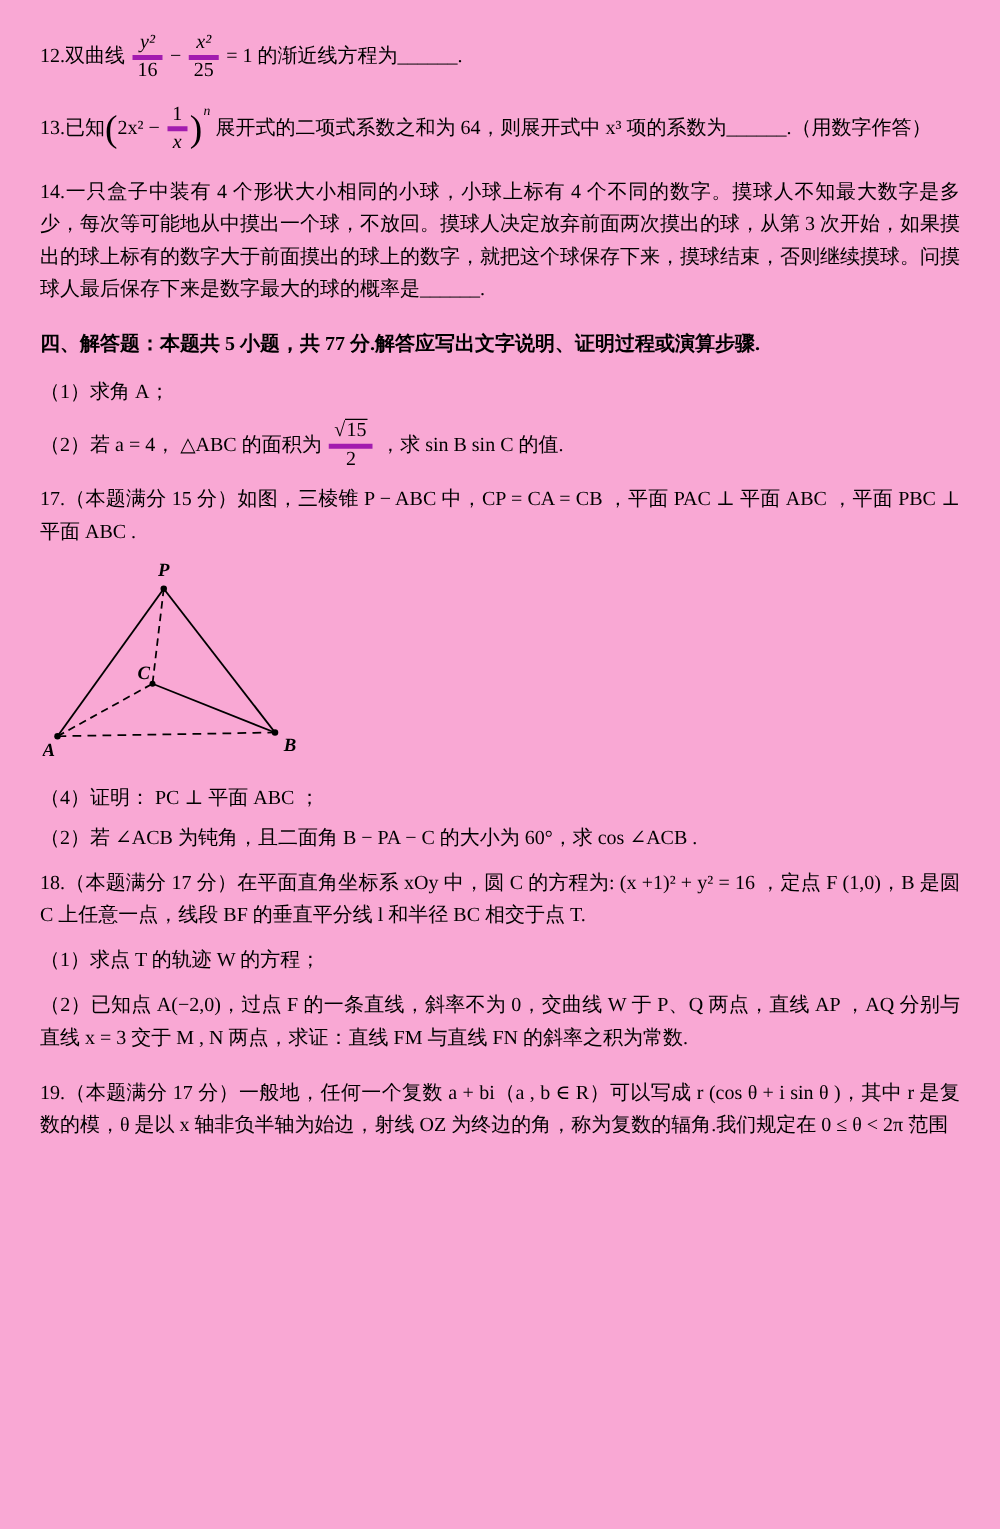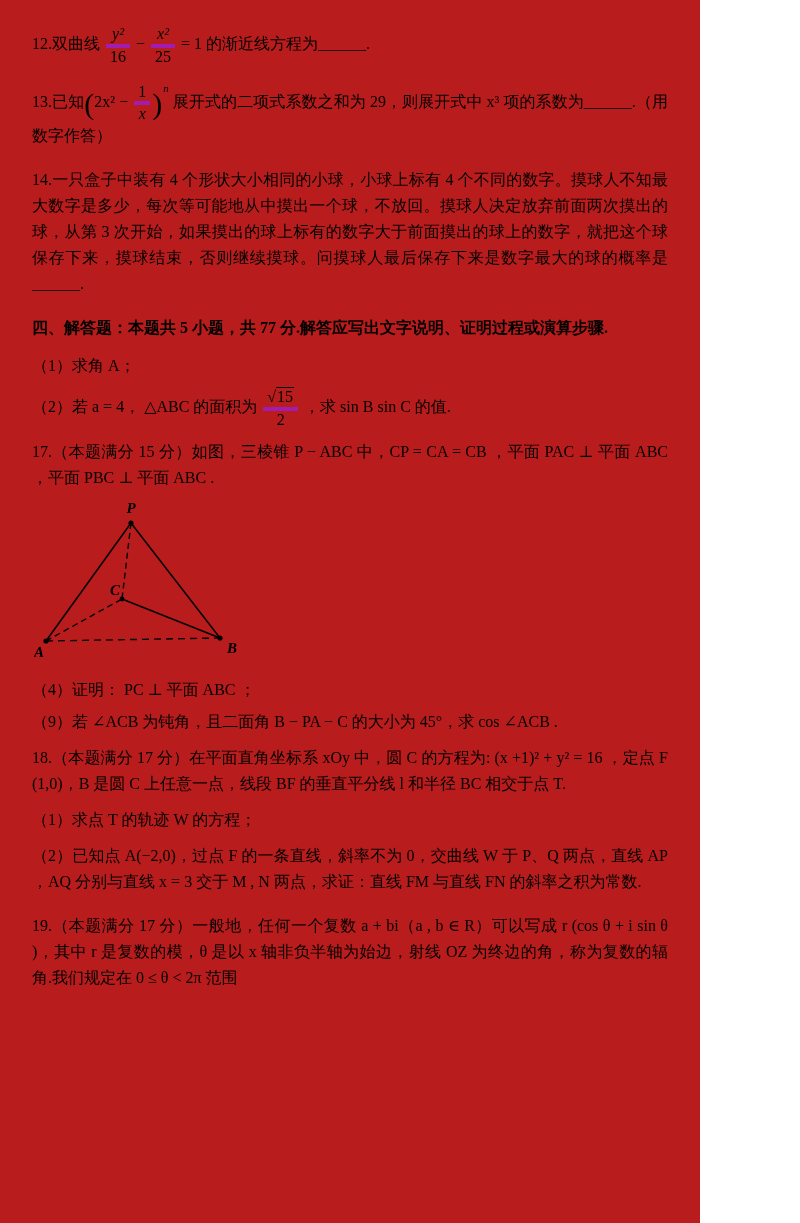--- a/index.html
+++ b/index.html
@@ -1,20 +1,20 @@
 <!DOCTYPE html>
 <html><head>
 <meta charset="utf-8">
 <style>
   html,body { margin:0; padding:0; background:#ffffff; }
   .page {
     position:relative;
-    width:700px; height:1223px;
+    width:800px; height:1223px;
     box-sizing:border-box;
-    background:#b91c1c;
+    background:#f9a8d4;
     color:#000000;
     font-family:"Liberation Serif","DejaVu Serif",serif;
     font-size:16px;
     line-height:26px;
     padding:26px 32px 0 32px;
     overflow:hidden;
   }
   p { margin:0; text-align:justify; }
   .q   { margin-bottom:18px; }
   .sub { margin:10px 0; }
@@ -44,21 +44,21 @@
     <span>12.双曲线</span>
     <span class="frac"><span class="num it">y²</span><span class="den">16</span></span>
     <span>−</span>
     <span class="frac"><span class="num it">x²</span><span class="den">25</span></span>
     <span>= 1 的渐近线方程为______.</span>
   </p>
 
   <p class="q">
     <span>13.已知</span><span class="bigp">(</span><span>2x² −</span>
     <span class="frac"><span class="num">1</span><span class="den it">x</span></span><span class="bigp">)</span><span class="pexp">n</span>
-    <span>展开式的二项式系数之和为 29，则展开式中 x³ 项的系数为______.（用数字作答）</span>
+    <span>展开式的二项式系数之和为 64，则展开式中 x³ 项的系数为______.（用数字作答）</span>
   </p>
 
   <p class="q">14.一只盒子中装有 4 个形状大小相同的小球，小球上标有 4 个不同的数字。摸球人不知最大数字是多少，每次等可能地从中摸出一个球，不放回。摸球人决定放弃前面两次摸出的球，从第 3 次开始，如果摸出的球上标有的数字大于前面摸出的球上的数字，就把这个球保存下来，摸球结束，否则继续摸球。问摸球人最后保存下来是数字最大的球的概率是______.</p>
 
   <p class="section bold">四、解答题：本题共 5 小题，共 77 分.解答应写出文字说明、证明过程或演算步骤.</p>
 
   <div>
     <p class="sub">（1）求角 A；</p>
     <p class="sub">
       <span>（2）若 a = 4， △ABC 的面积为</span>
@@ -86,21 +86,21 @@
         <circle cx="186" cy="137" r="2.6" fill="#000"></circle>
         <circle cx="88" cy="98" r="2.4" fill="#000"></circle>
 
         <text x="97" y="12" text-anchor="middle" class="vlabel">P</text>
         <text x="0" y="156" text-anchor="start" class="vlabel">A</text>
         <text x="193" y="152" text-anchor="start" class="vlabel">B</text>
         <text x="76" y="94" text-anchor="start" class="vlabel">C</text>
       </svg>
     </div>
     <p class="sub" style="margin:6px 0;">（4）证明： PC ⊥ 平面 ABC ；</p>
-    <p class="sub" style="margin:6px 0;">（9）若 ∠ACB 为钝角，且二面角 B − PA − C 的大小为 45°，求 cos ∠ACB .</p>
+    <p class="sub" style="margin:6px 0;">（2）若 ∠ACB 为钝角，且二面角 B − PA − C 的大小为 60°，求 cos ∠ACB .</p>
   </div>
 
   <div style="">
     <p class="sub">18.（本题满分 17 分）在平面直角坐标系 xOy 中，圆 C 的方程为: (x +1)² + y² = 16 ，定点 F (1,0)，B 是圆 C 上任意一点，线段 BF 的垂直平分线 l 和半径 BC 相交于点 T.</p>
     <p class="sub">（1）求点 T 的轨迹 W 的方程；</p>
     <p class="sub">（2）已知点 A(−2,0)，过点 F 的一条直线，斜率不为 0，交曲线 W 于 P、Q 两点，直线 AP ，AQ 分别与直线 x = 3 交于 M , N 两点，求证：直线 FM 与直线 FN 的斜率之积为常数.</p>
   </div>
 
   <div style="margin-top:18px;">
     <p class="sub">19.（本题满分 17 分）一般地，任何一个复数 a + bi（a , b ∈ R）可以写成 r (cos θ + i sin θ )，其中 r 是复数的模，θ 是以 x 轴非负半轴为始边，射线 OZ 为终边的角，称为复数的辐角.我们规定在 0 ≤ θ &lt; 2π 范围</p>

